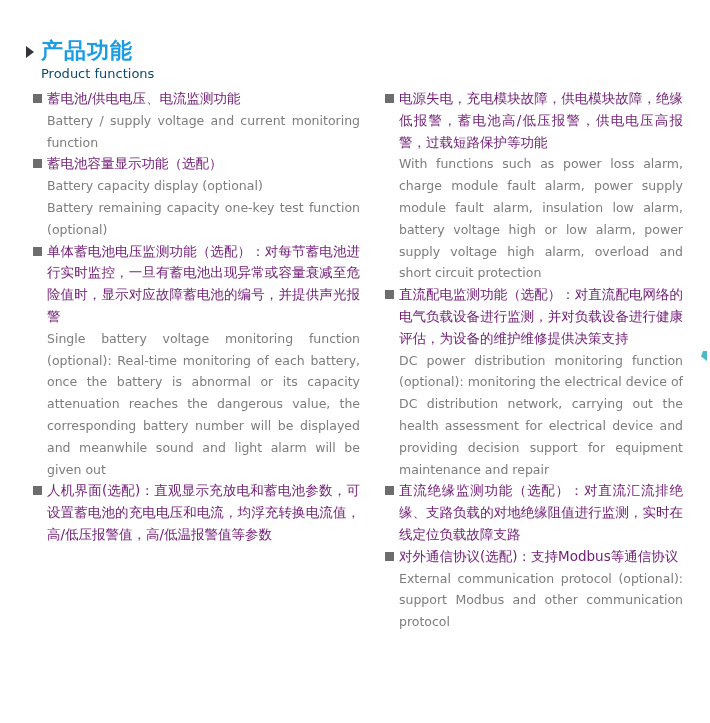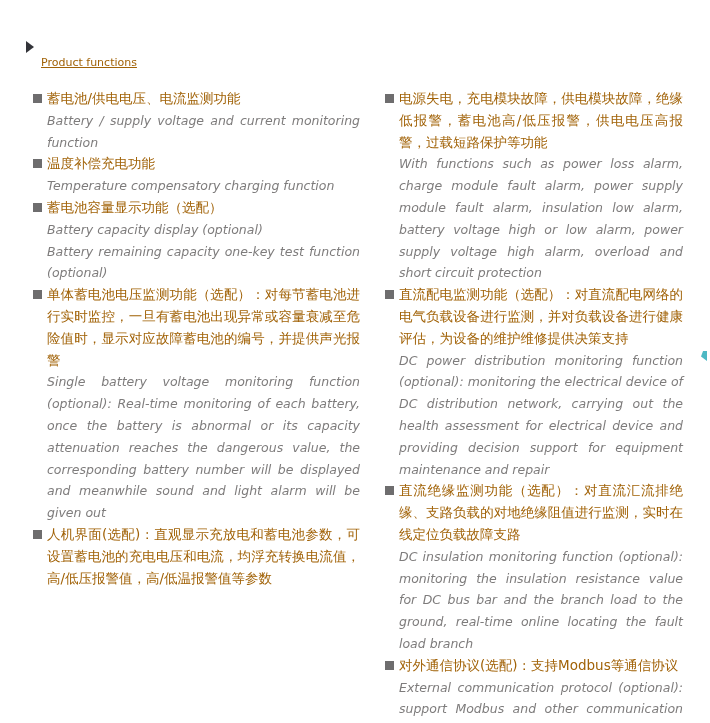--- a/index.html
+++ b/index.html
@@ -33,100 +33,90 @@
   .title-zh {
     font-size: 22px;
     font-weight: bold;
     color: #1b9ce5;
     letter-spacing: 1px;
     line-height: 1.1;
   }
   .title-en {
     margin-left: 15px;
     margin-top: 3px;
-    font-size: 11px;
-    color: #a16207;
+    font-size: 13px;
+    color: #0c4a6e;
     line-height: 1.2;
-    text-decoration: underline;
   }
 
   
   .col {
     position: absolute;
     top: 88px;
   }
   .col-left  { left: 33px;  width: 327px; }
   .col-right { left: 385px; width: 298px; }
 
   .feature-item { position: relative; }
   .zh-text {
     position: relative;
     padding-left: 14px;
     font-size: 13.5px;
     line-height: 21.8px;
-    color: #a16207;
+    color: #701a75;
     text-align: justify;
     text-justify: inter-ideograph;
   }
   .bullet-square {
     position: absolute;
     left: 0; top: 6px;
     width: 9px; height: 9px;
     background: #6e6d6e;
   }
   .en-text {
     padding-left: 14px;
     font-size: 12.5px;
     line-height: 21.8px;
     color: #7e7c7c;
     text-align: justify;
-    font-style: italic;
   }
 
   
   .edge-tab {
     position: absolute;
     right: 3px; top: 351px;
     width: 6px; height: 10px;
     background: #4db9c4;
     clip-path: polygon(100% 0, 100% 100%, 0 55%, 35% 0);
   }
 </style>
 </head>
 <body>
 
 <div class="page">
 
   <div class="header">
     <div class="header-row">
       <span class="tri-marker"></span>
+      <span class="title-zh">产品功能</span>
     </div>
     <div class="title-en">Product functions</div>
   </div>
 
   <div class="col col-left">
     <div class="feature-item">
       <div class="zh-text">
         <span class="bullet-square"></span>
         <span>蓄电池/供电电压、电流监测功能</span>
       </div>
       <div class="en-text">
         <span>Battery / supply voltage and current monitoring function</span>
       </div>
     </div>
 
-    <div class="feature-item">
-      <div class="zh-text">
-        <span class="bullet-square"></span>
-        <span>温度补偿充电功能</span>
-      </div>
-      <div class="en-text">
-        <span>Temperature compensatory charging function</span>
-      </div>
-    </div>
 
 
 
     <div class="feature-item">
       <div class="zh-text">
         <span class="bullet-square"></span>
         <span>蓄电池容量显示功能（选配）</span>
       </div>
       <div class="en-text">
         <span>Battery capacity display (optional)</span>
@@ -176,23 +166,20 @@
       <div class="en-text">
         <span>DC power distribution monitoring function (optional): monitoring the electrical device of DC distribution network, carrying out the health assessment for electrical device and providing decision support for equipment maintenance and repair</span>
       </div>
     </div>
 
     <div class="feature-item">
       <div class="zh-text">
         <span class="bullet-square"></span>
         <span>直流绝缘监测功能（选配）：对直流汇流排绝缘、支路负载的对地绝缘阻值进行监测，实时在线定位负载故障支路</span>
       </div>
-      <div class="en-text">
-        <span>DC insulation monitoring function (optional): monitoring the insulation resistance value for DC bus bar and the branch load to the ground, real-time online locating the fault load branch</span>
-      </div>
     </div>
 
     <div class="feature-item">
       <div class="zh-text">
         <span class="bullet-square"></span>
         <span>对外通信协议(选配)：支持Modbus等通信协议</span>
       </div>
       <div class="en-text">
         <span>External communication protocol (optional): support Modbus and other communication protocol</span>
       </div>

